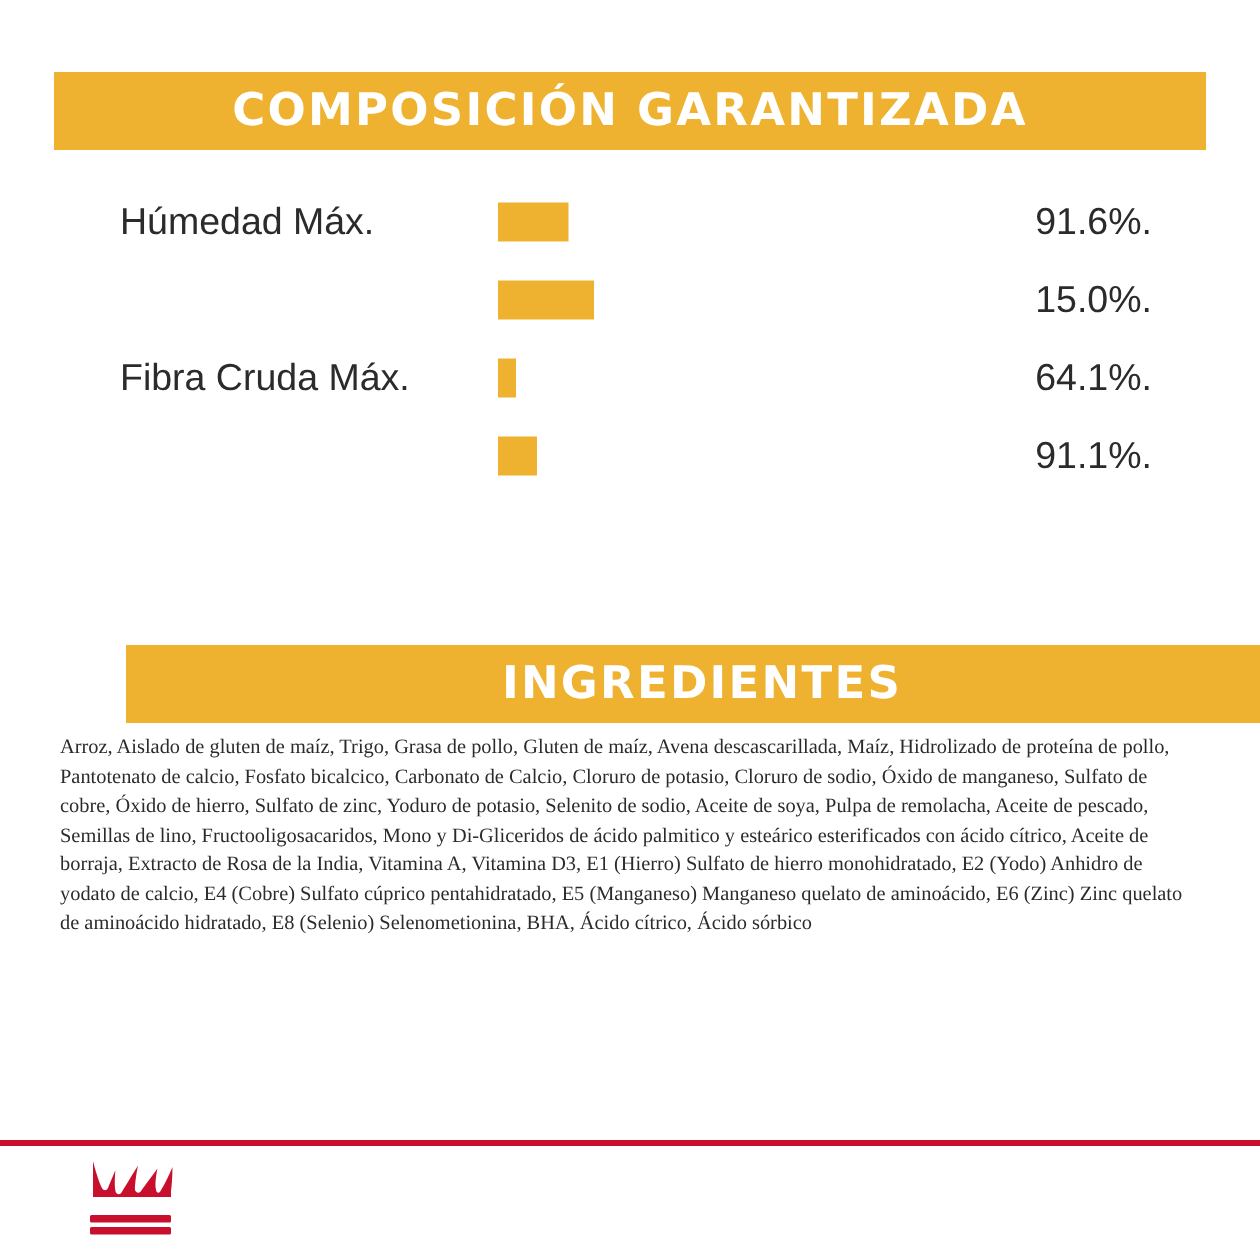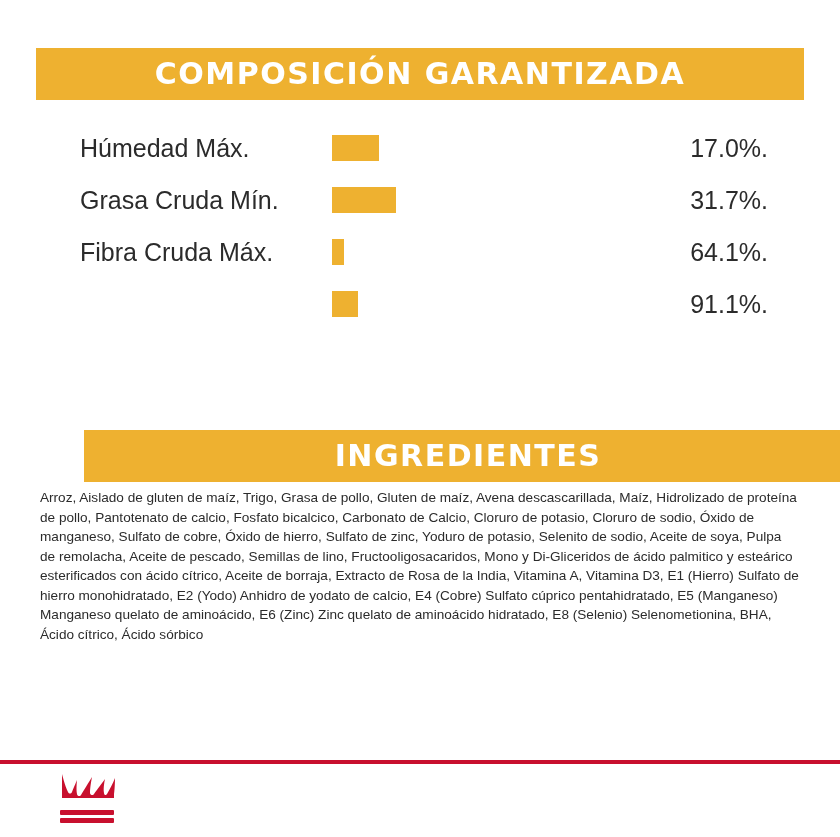--- a/index.html
+++ b/index.html
@@ -95,21 +95,21 @@
   
   .ingredients-text {
     position: absolute;
     left: 40px;
     top: 488px;
     width: 760px;
     font-size: 13.6px;
     line-height: 19.5px;
     color: #2b2b2b;
     text-align: left;
-    font-family: Liberation Sans, sans-serif;
+    font-family: Liberation Serif, serif;
   }
 
   
   .footer-rule {
     position: absolute;
     left: 0;
     top: 760px;
     width: 840px;
     height: 4px;
     background: #c8102e;
@@ -130,30 +130,29 @@
 
   <div class="banner" id="banner-composition">COMPOSICIÓN GARANTIZADA</div>
 
   <div class="comp-table">
 
     <div class="comp-row">
       <span class="comp-label">Húmedad Máx.</span>
       <span class="comp-barwrap">
         <span class="comp-bar" style="width:47px"></span>
       </span>
-      <span class="comp-value">17.0%.</span>
+      <span class="comp-value">91.6%.</span>
     </div>
 
 
     <div class="comp-row">
-      <span class="comp-label">Grasa Cruda Mín.</span>
       <span class="comp-barwrap">
         <span class="comp-bar" style="width:64px"></span>
       </span>
-      <span class="comp-value">31.7%.</span>
+      <span class="comp-value">15.0%.</span>
     </div>
 
     <div class="comp-row">
       <span class="comp-label">Fibra Cruda Máx.</span>
       <span class="comp-barwrap">
         <span class="comp-bar" style="width:12px"></span>
       </span>
       <span class="comp-value">64.1%.</span>
     </div>
 

